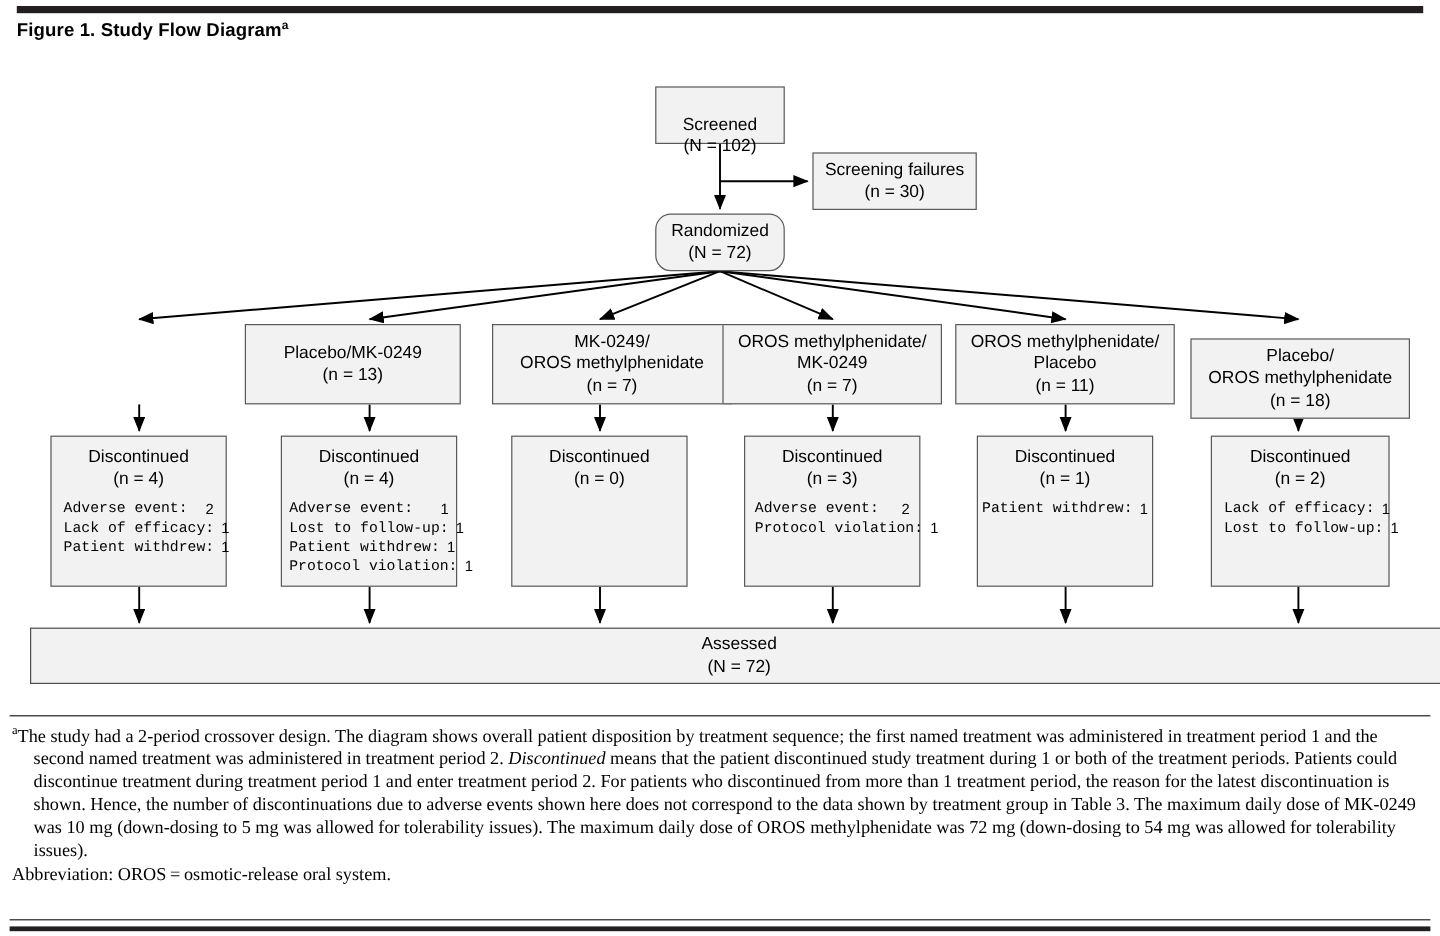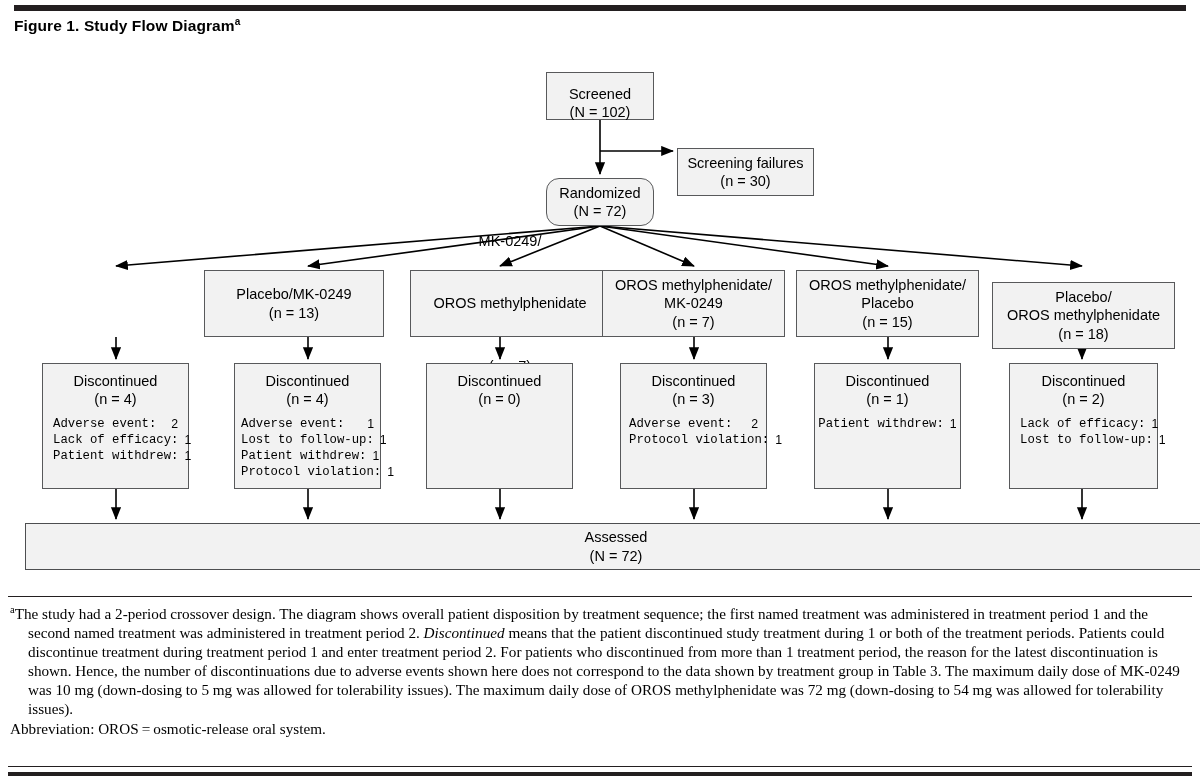--- a/index.html
+++ b/index.html
@@ -64,22 +64,22 @@
     border: 1.4px solid #58595b;
     display: flex;
     flex-direction: column;
     align-items: center;
     font-size: 14.5px;
     line-height: 1.26;
     text-align: center;
   }
   .box .ln { display: block; white-space: nowrap; }
 
-  .box-screened   { left: 546px; top: 17px;  width: 108px; height: 48px; padding-top: 12px; }
-  .box-failures   { left: 677px; top: 72px;  width: 137px; height: 48px; padding-top: 5px; margin-top: 21px; }
+  .box-screened   { left: 546px; top: 17px;  width: 108px; height: 48px; padding-top: 22px; }
+  .box-failures   { left: 677px; top: 72px;  width: 137px; height: 48px; padding-top: 5px; }
   .box-random     { left: 546px; top: 123px; width: 108px; height: 48px; padding-top: 5px; border-radius: 13px; }
 
   .seq {
     top: 215px; height: 67px;
     justify-content: center;
     padding: 0 3px;
   }
   .seq .ln { font-size: 14.5px; }
 
   .disc {
@@ -226,21 +226,21 @@
         <span class="lbl">Patient withdrew:</span>
         <span class="val">1</span>
       </div>
       <div class="reason-row">
         <span class="lbl">Protocol violation:</span>
         <span class="val">1</span>
       </div>
     </div>
   </div>
 
-  <div class="box seq" style="left:410px;width:200px;gap:44px;">
+  <div class="box seq" style="left:410px;width:200px;">
     <span class="ln">MK-0249/</span>
     <span class="ln">OROS methylphenidate</span>
     <span class="ln">(n = 7)</span>
   </div>
   <div class="box disc" style="left:426px;width:147px;">
     <span class="ln hd">Discontinued</span>
     <span class="ln hd">(n = 0)</span>
     <div class="reasons"></div>
   </div>
 
@@ -260,21 +260,21 @@
       <div class="reason-row">
         <span class="lbl">Protocol violation:</span>
         <span class="val">1</span>
       </div>
     </div>
   </div>
 
   <div class="box seq" style="left:796px;width:183px;">
     <span class="ln">OROS methylphenidate/</span>
     <span class="ln">Placebo</span>
-    <span class="ln">(n = 15)</span>
+    <span class="ln">(n = 11)</span>
   </div>
   <div class="box disc" style="left:814px;width:147px;">
     <span class="ln hd">Discontinued</span>
     <span class="ln hd">(n = 1)</span>
     <div class="reasons" style="padding:0 10px;">
       <div class="reason-row" style="justify-content:center;">
         <span class="lbl">Patient withdrew:</span>
         <span class="val">1</span>
       </div>
     </div>

